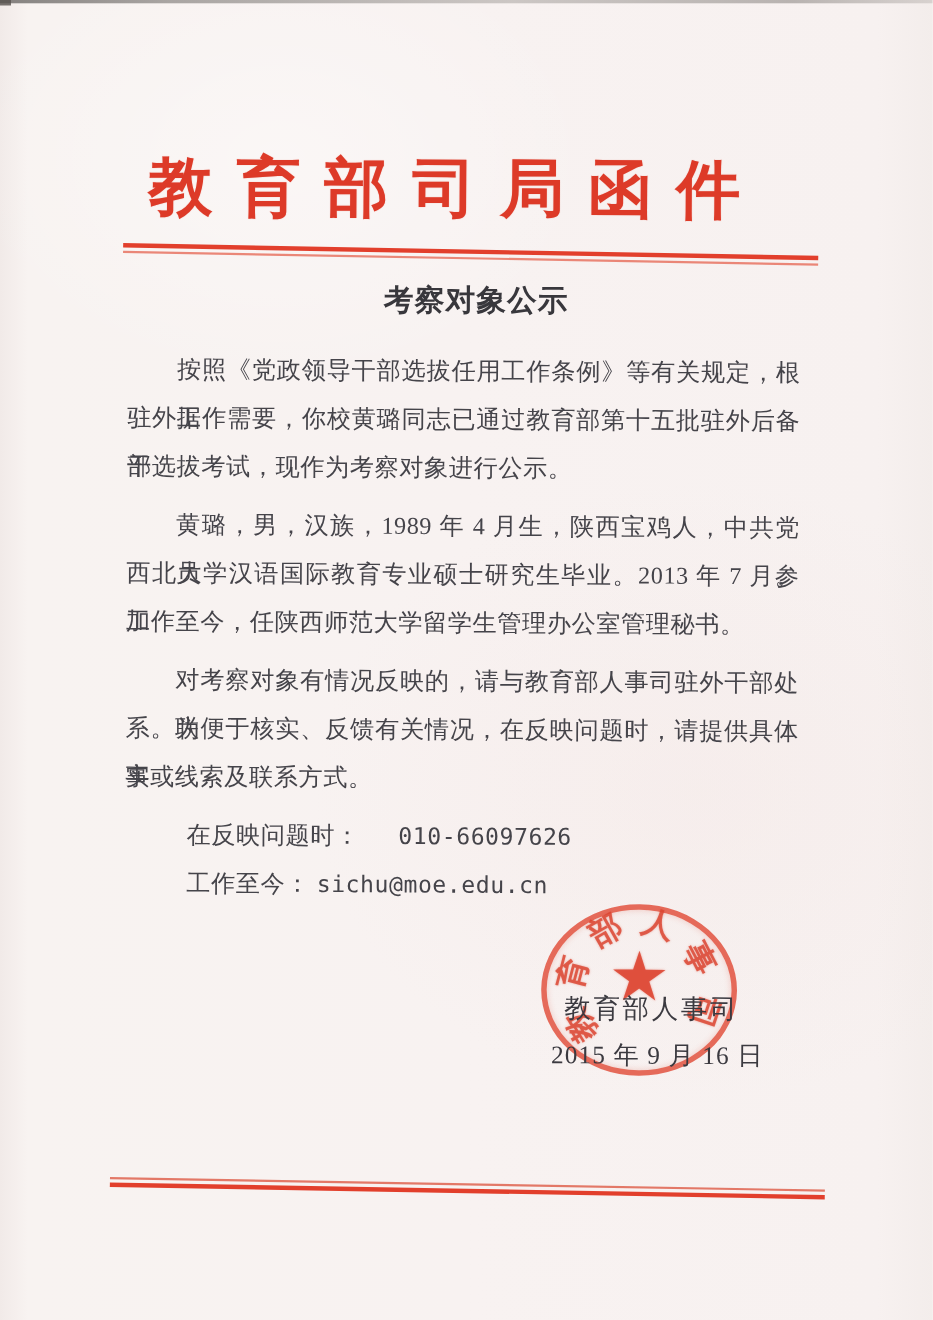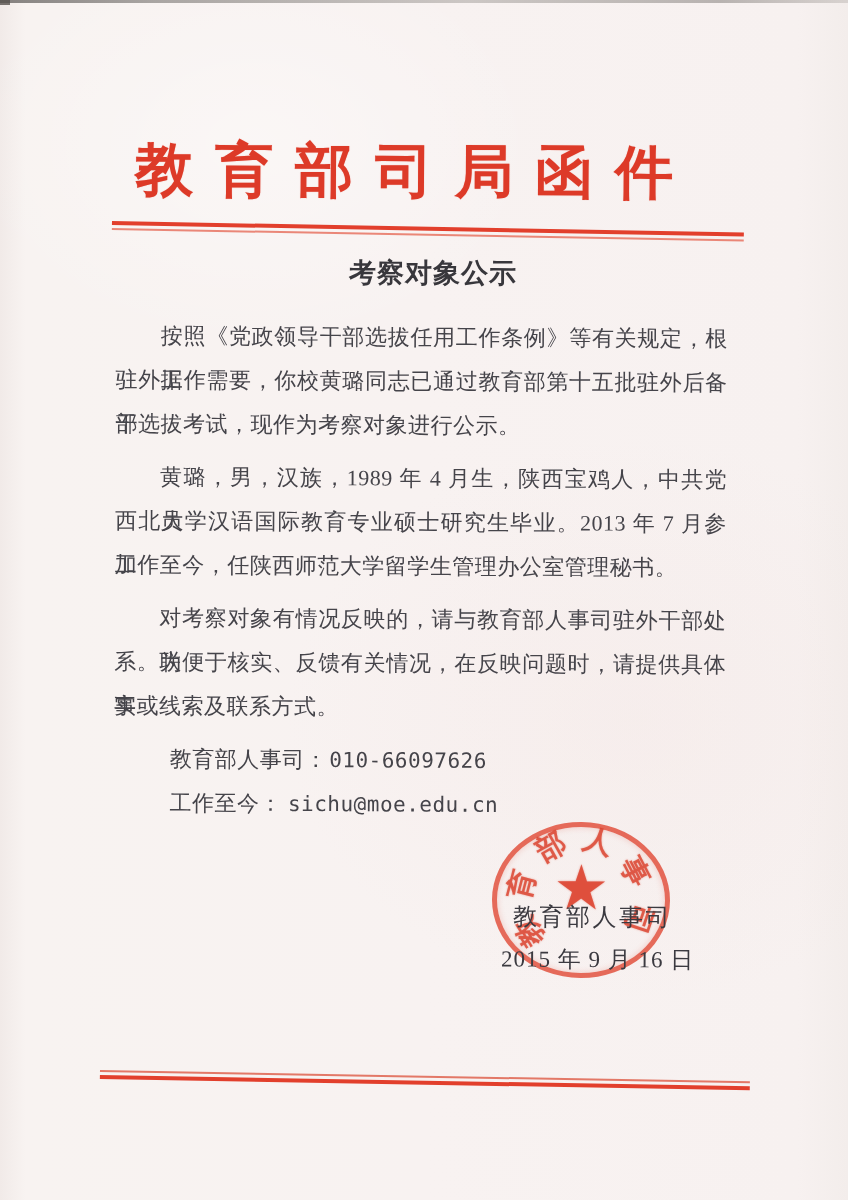--- a/index.html
+++ b/index.html
@@ -46,21 +46,21 @@
     position:absolute;left:116px;top:314px;width:612px;
     font-size:22px;color:var(--ink);transform:rotate(.3deg);transform-origin:left top;
   }
   .line{display:block;height:44px;line-height:44px;letter-spacing:.5px;white-space:nowrap;}
   .line.fill{white-space:normal;text-align:justify;text-align-last:justify;}
   .line.indent{padding-left:45px;}
   .sp8{height:9px;}
   .sp10{height:9px;}
   .contact-line{display:block;height:44px;line-height:44px;padding-left:56px;letter-spacing:.5px;}
   .mono{font-family:"DejaVu Sans Mono","Liberation Mono",monospace;font-size:21px;letter-spacing:.5px;}
-  .phone-num{margin-left:2px;}
+  .phone-num{margin-left:35px;}
   .email-addr{margin-left:6px;}
 
   .seal{
     position:absolute;left:492px;top:822px;width:178px;height:156px;
     border:5px solid rgba(224,76,56,.82);border-radius:50%;
     transform:rotate(.5deg);
     box-shadow:inset 0 0 6px rgba(224,76,56,.25);
   }
   .seal-star{
     position:absolute;left:50%;top:42%;transform:translate(-50%,-50%);
@@ -111,21 +111,21 @@
     <span class="line">部选拔考试，现作为考察对象进行公示。</span>
     <div class="sp8"></div>
     <span class="line fill indent">黄璐，男，汉族，1989 年 4 月生，陕西宝鸡人，中共党员。</span>
     <span class="line fill">西北大学汉语国际教育专业硕士研究生毕业。2013 年 7 月参加</span>
     <span class="line">工作至今，任陕西师范大学留学生管理办公室管理秘书。</span>
     <div class="sp8"></div>
     <span class="line fill indent">对考察对象有情况反映的，请与教育部人事司驻外干部处联</span>
     <span class="line fill">系。为便于核实、反馈有关情况，在反映问题时，请提供具体事</span>
     <span class="line">实或线索及联系方式。</span>
     <div class="sp10"></div>
-    <span class="contact-line"><span>教育部人事司：</span><span class="mono phone-num">010-66097626</span></span>
+    <span class="contact-line"><span>在反映问题时：</span><span class="mono phone-num">010-66097626</span></span>
     <span class="contact-line"><span>工作至今：</span><span class="mono email-addr">sichu@moe.edu.cn</span></span>
   </div>
 
   <div class="seal">
     <span class="seal-star">★</span>
     <span class="seal-arc">
         <span class="arc-char" style="transform: translate(-50%, -50%) rotate(-122deg) translateY(-61px);">教</span>
         <span class="arc-char" style="transform: translate(-50%, -50%) rotate(-76deg) translateY(-61px);">育</span>
         <span class="arc-char" style="transform: translate(-50%, -50%) rotate(-30deg) translateY(-61px);">部</span>
         <span class="arc-char" style="transform: translate(-50%, -50%) rotate(16deg) translateY(-61px);">人</span>

